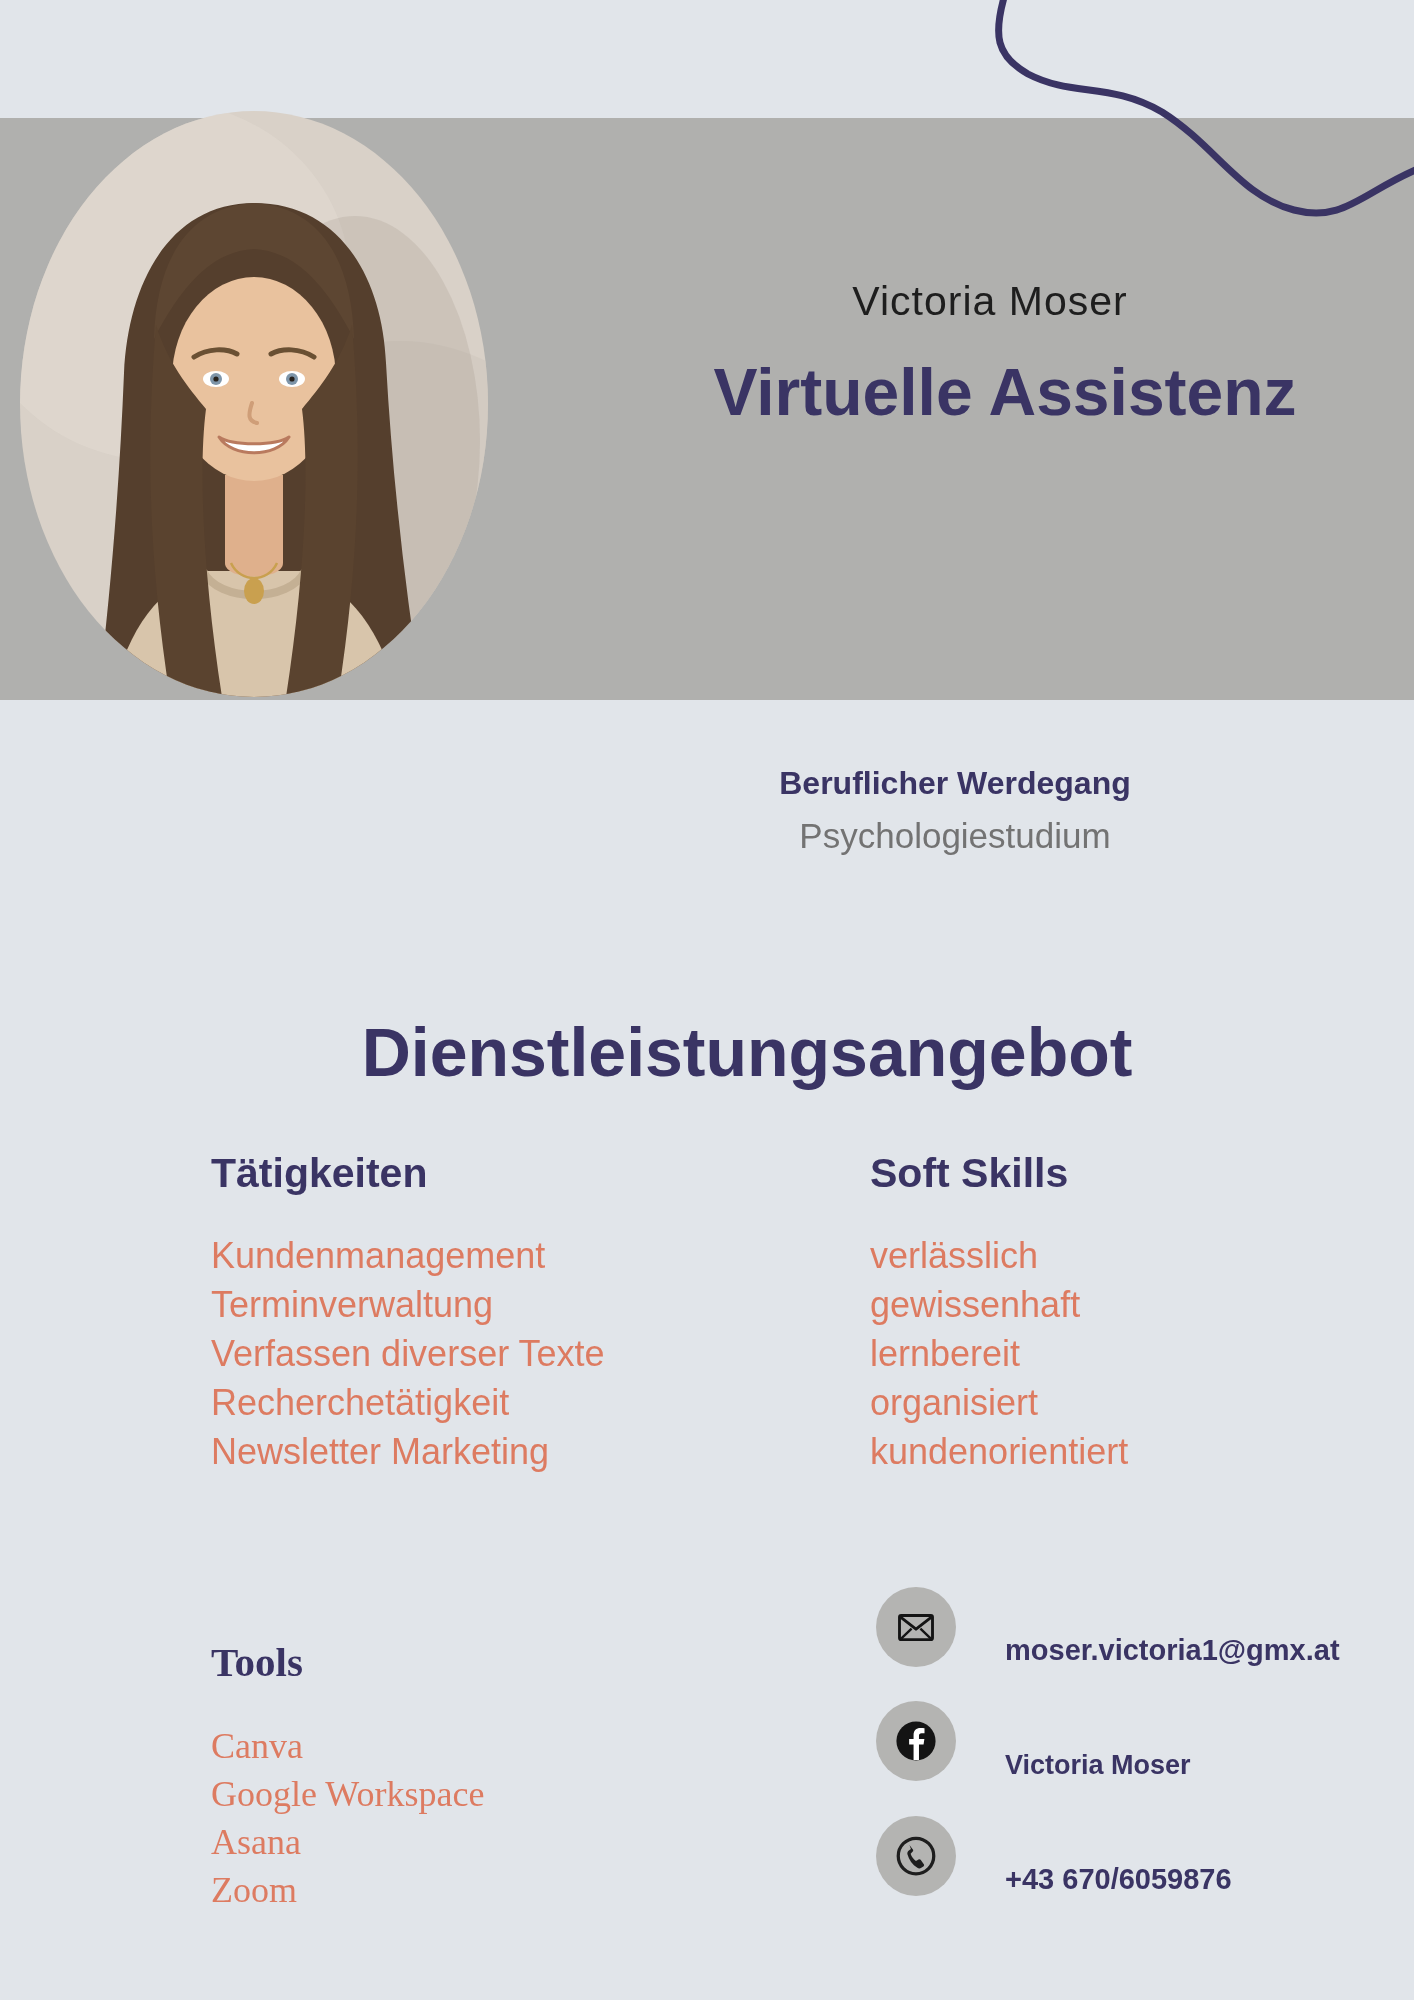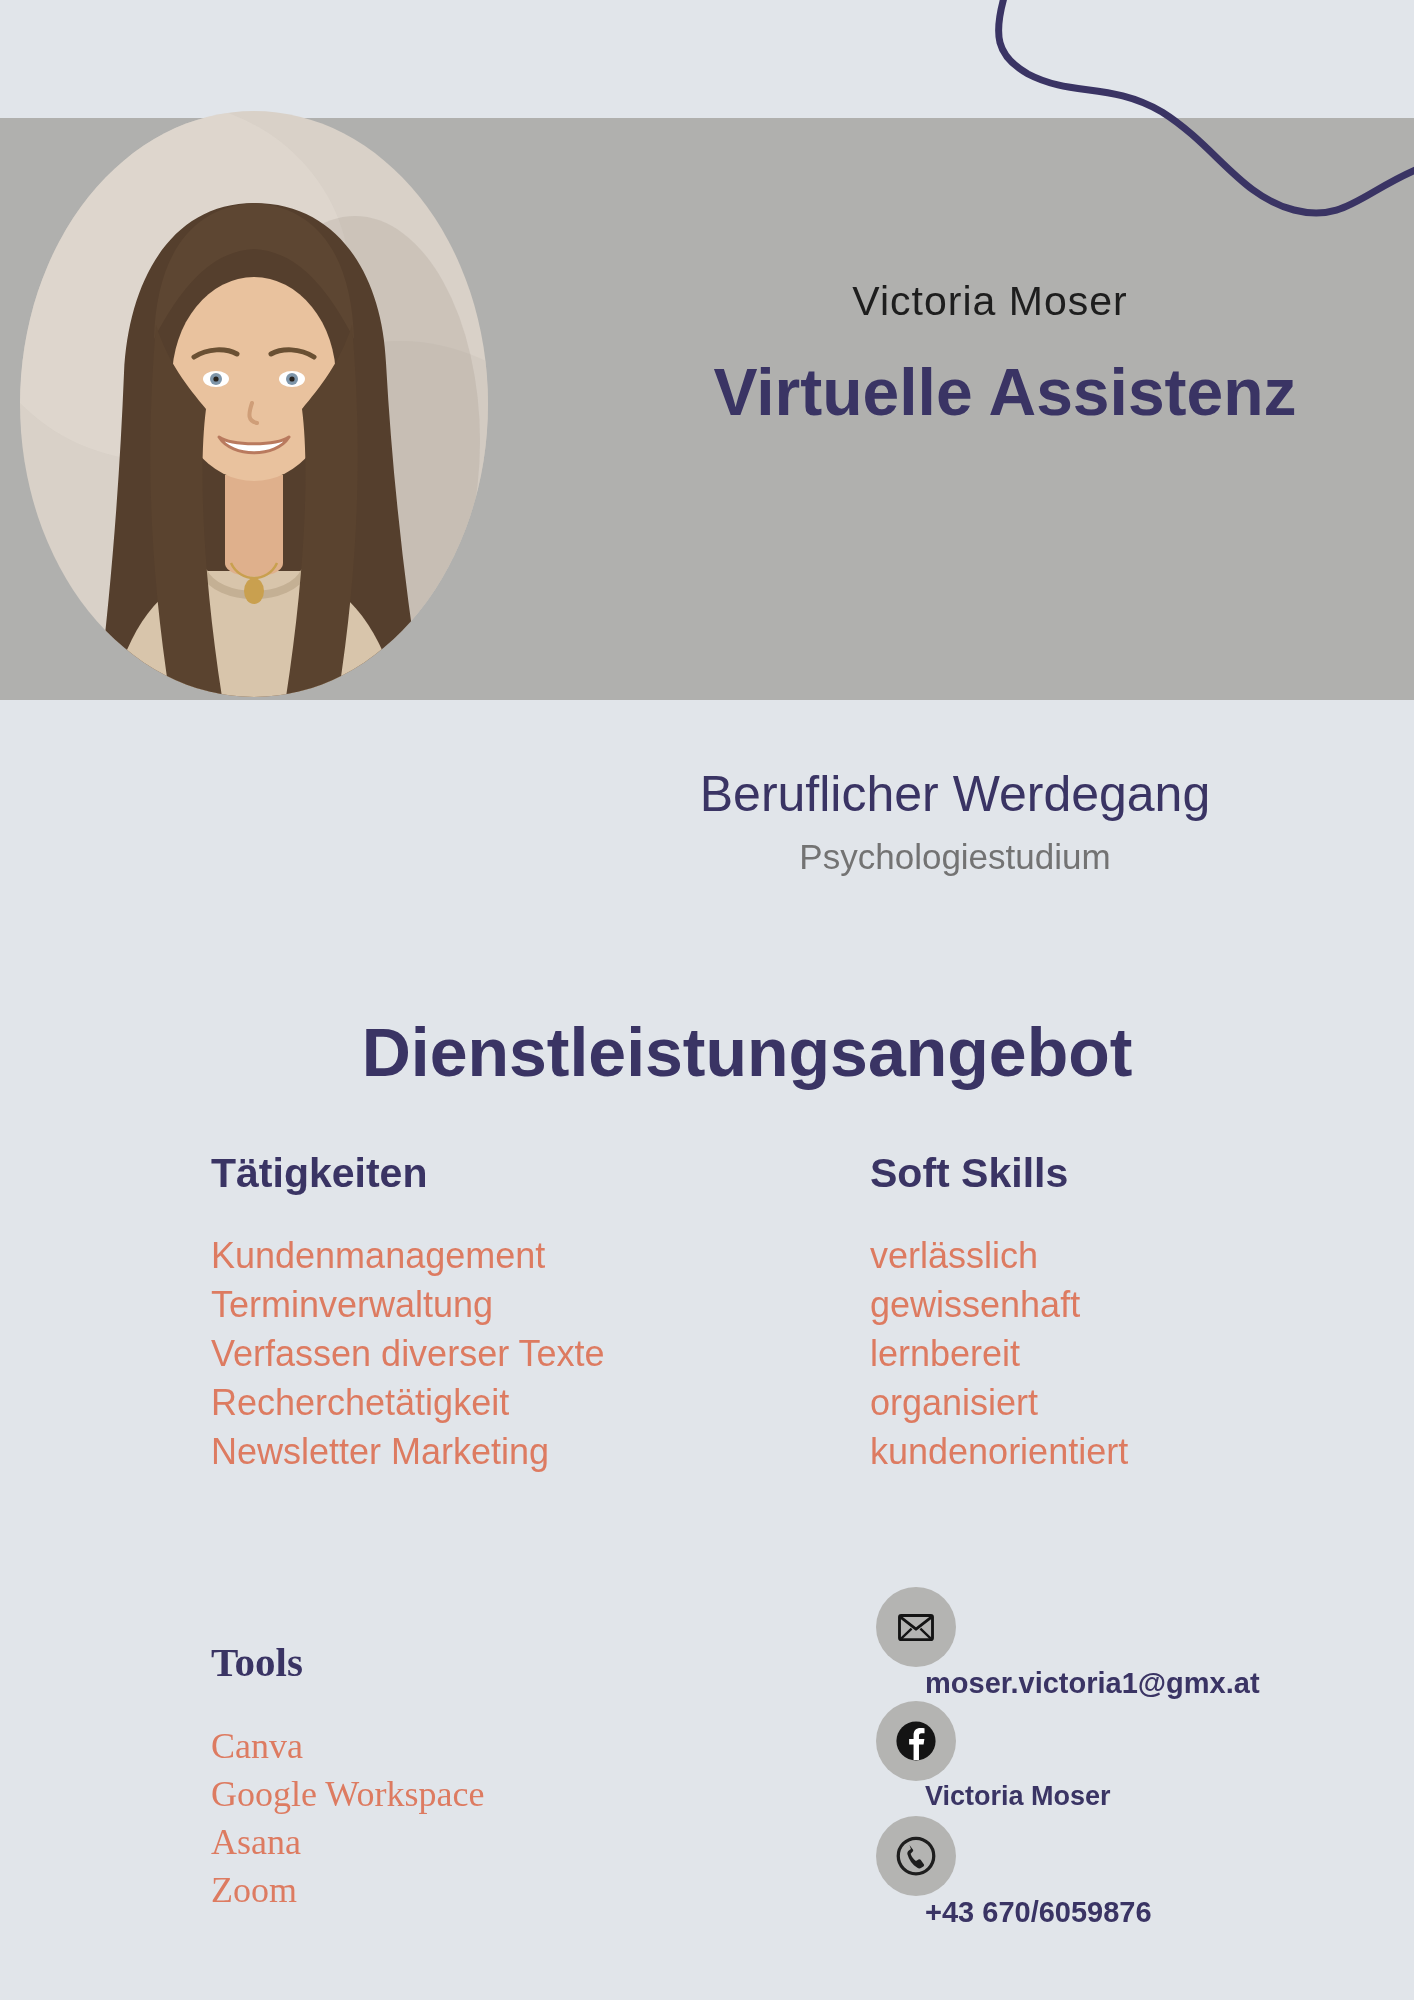--- a/index.html
+++ b/index.html
@@ -34,36 +34,36 @@
     letter-spacing:1px;
   }
   .main-title{
     position:absolute;left:620px;top:352px;width:770px;
     text-align:center;font-size:66px;line-height:80px;font-weight:700;color:#3a3464;
   }
   
   .career{
     position:absolute;left:600px;top:765px;width:710px;text-align:center;
   }
-  .career-heading{font-size:50px;font-weight:400;color:#3a3464;}
+  .career-heading{font-size:32px;font-weight:700;color:#3a3464;}
   .career-entry{margin-top:14px;font-size:35px;font-weight:400;color:#737373;}
   
   .services-heading{
     position:absolute;left:147px;top:975px;width:1200px;text-align:center;
     font-size:68px;font-weight:700;color:#3a3464;margin-top:38px;
   }
   
   .col-heading{font-size:41px;font-weight:700;color:#3a3464;}
   .col-list{margin-top:34px;font-size:36px;color:#dd7b61;line-height:49px;}
   .col-activities{position:absolute;left:211px;top:1150px;width:440px;}
   .col-softskills{position:absolute;left:870px;top:1150px;width:440px;}
   .col-tools{position:absolute;left:211px;top:1638px;width:440px;font-family:Liberation Serif, serif;}
   .col-tools .col-list{line-height:48px;margin-top:36px;}
   
-  .contact-row{position:absolute;left:876px;height:80px;display:flex;align-items:flex-start;flex-direction:column;}
+  .contact-row{position:absolute;left:876px;height:80px;display:flex;align-items:flex-end;}
   .contact-row.r1{top:1587px;}
   .contact-row.r2{top:1701px;}
   .contact-row.r3{top:1816px;}
   .badge{
     width:80px;height:80px;border-radius:50%;background:#b4b4b2;
     display:flex;align-items:center;justify-content:center;flex:0 0 auto;
   }
   .contact-text{
     margin-left:49px;font-size:29px;font-weight:700;color:#3a3464;white-space:nowrap;
   }

